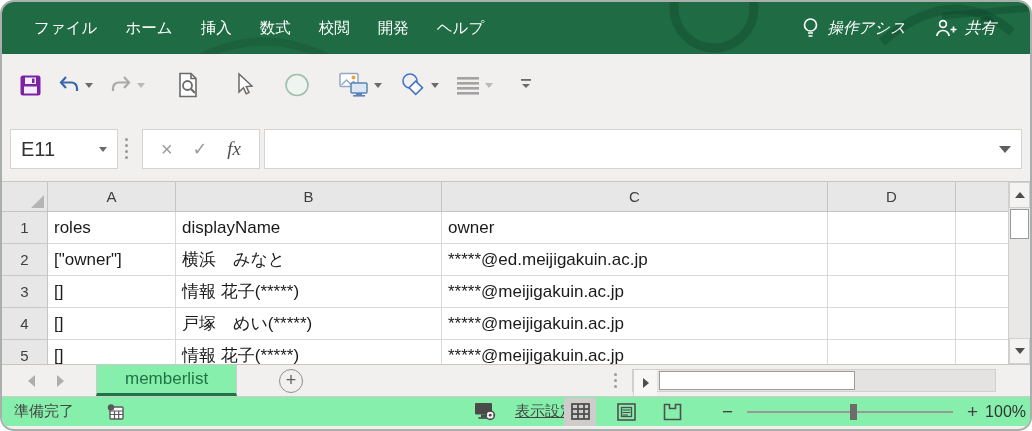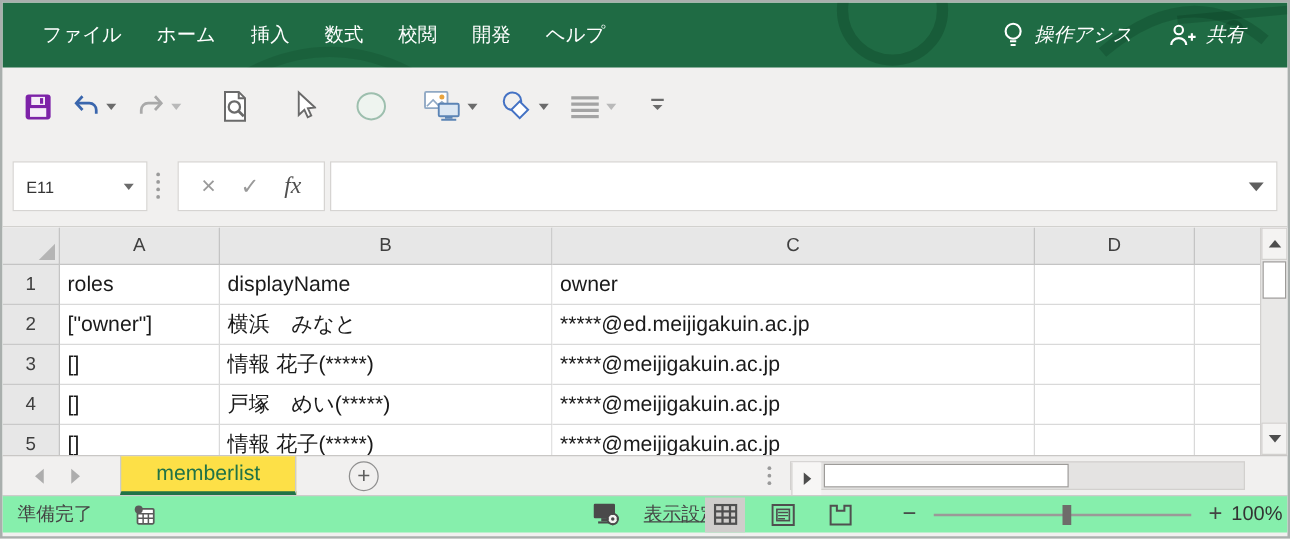--- a/index.html
+++ b/index.html
@@ -1,21 +1,21 @@
 <!DOCTYPE html>
 <html><head>
 <meta charset="utf-8">
 <style>
   * { margin:0; padding:0; box-sizing:border-box; }
   html,body { background:#fff; }
   body { font-family:"Liberation Sans","DejaVu Sans",sans-serif; }
 
   .window{
     position:relative; width:1032px; height:431px;
-    border:2px solid #a9afad; border-radius:0; overflow:hidden;
+    border:2px solid #a9afad; border-radius:14px; overflow:hidden;
     background:#f1f0ef;
   }
 
   
   .ribbon{
     position:relative; height:52px; background:#1f6b44;
     display:flex; align-items:center; padding-left:18px; overflow:hidden;
   }
   .ribbon-watermark{ position:absolute; inset:0; pointer-events:none; }
   .rtab{
@@ -43,21 +43,21 @@
   .caret.dim{ border-top-color:#b9b9b9; }
 
   
   .frow{
     position:relative; height:66px; background:#f1f0ef;
     border-bottom:1px solid #c8c6c4;
   }
   .namebox{
     position:absolute; left:8px; top:13px; width:108px; height:40px;
     background:#fff; border:1px solid #d6d4d2; display:flex; align-items:center;
-    padding:0 10px; font-size:13px; color:#333; cursor:pointer;
+    padding:0 10px; font-size:20px; color:#333; cursor:pointer;
   }
   .namebox .caret{ margin-left:auto; }
   .vdots{ position:absolute; left:123px; top:22px; display:flex;
     flex-direction:column; gap:3px; cursor:ew-resize; }
   .vdots i{ width:3px; height:3px; background:#9a9a9a; border-radius:50%; }
   .fbtns{
     position:absolute; left:140px; top:13px; width:118px; height:40px;
     background:#fff; border:1px solid #d6d4d2; display:flex;
     align-items:center; justify-content:space-around; padding:0 8px;
   }
@@ -113,21 +113,21 @@
   .tabbar{ position:relative; height:32px; background:#f1f0ef;
     border-top:1px solid #c9c7c5; display:flex; align-items:center; }
   .navarrows{ display:flex; gap:22px; margin-left:26px; }
   .tri-left{ width:0; height:0; border-top:6px solid transparent;
     border-bottom:6px solid transparent; border-right:7px solid #adadad;
     cursor:pointer; }
   .tri-right{ width:0; height:0; border-top:6px solid transparent;
     border-bottom:6px solid transparent; border-left:7px solid #adadad;
     cursor:pointer; }
   .sheettab{
-    margin-left:32px; height:100%; background:#fde047; padding:0 28px;
+    margin-left:32px; height:100%; background:#86efac; padding:0 28px;
     display:flex; align-items:center; font-size:17px; color:#217346;
     border-left:1px solid #cccccc; border-right:1px solid #cccccc;
     border-bottom:3px solid #217346; cursor:pointer;
   }
   .addsheet{
     margin-left:42px; width:24px; height:24px; border:1.5px solid #8f8f8f;
     border-radius:50%; display:flex; align-items:center; justify-content:center;
     color:#5f5f5f; font-size:18px; line-height:1; cursor:pointer;
     padding-bottom:2px;
   }

